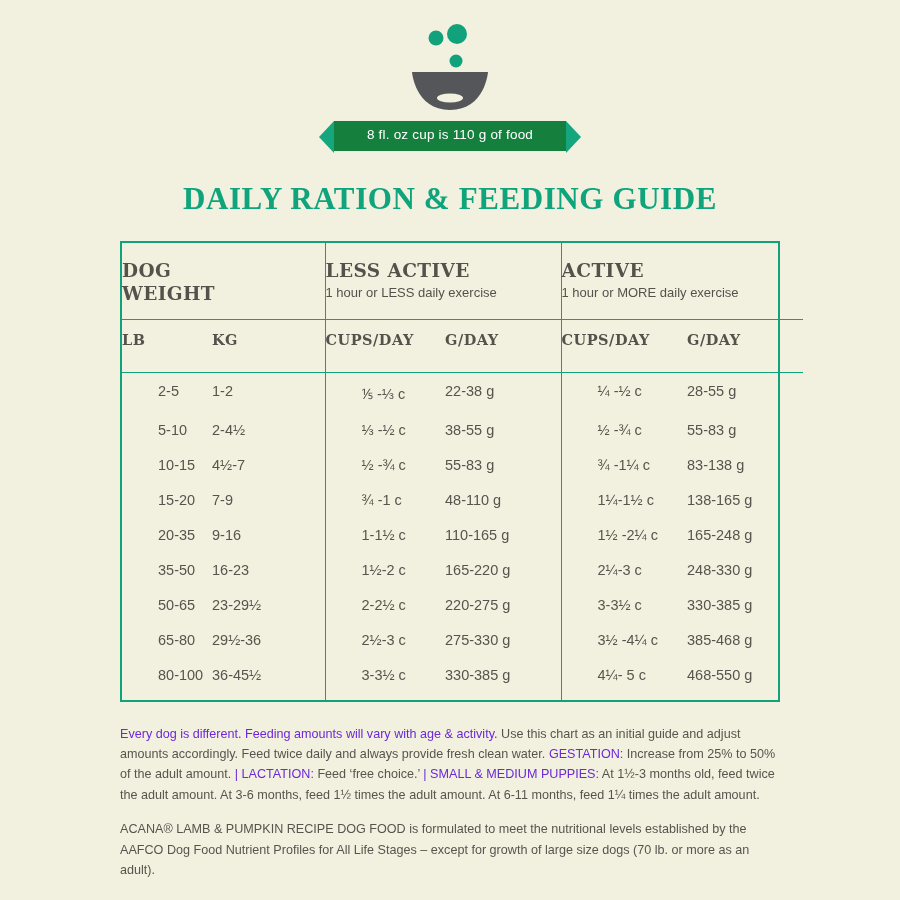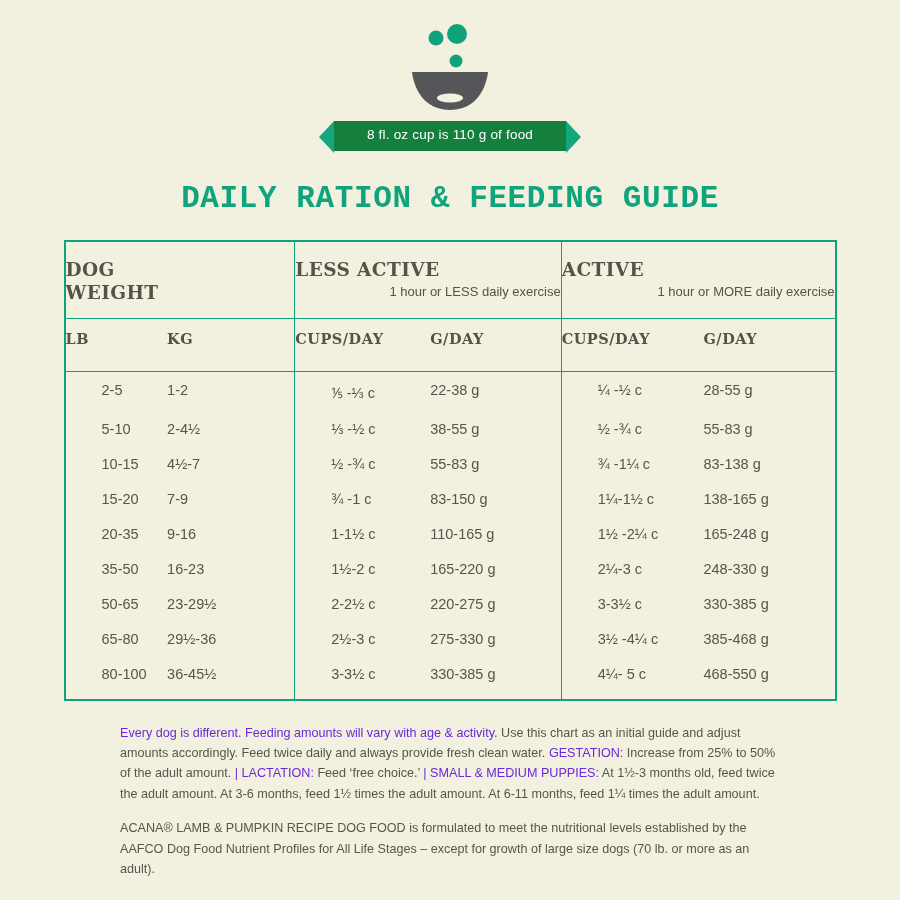--- a/index.html
+++ b/index.html
@@ -65,31 +65,31 @@
   }
   .ribbon::after {
     right: -15px;
     border-left: 15px solid #15a67e;
   }
 
   
   .title {
     text-align: center;
     color: #0fa47c;
-    font-family: Liberation Mono, monospace;
+    font-family: Liberation Serif, serif;
     font-weight: bold;
     font-size: 31px;
     letter-spacing: 0.6px;
     margin-top: 30px;
   }
 
   
   .table-wrap {
     margin: 24px auto 0 auto;
-    width: 773px;
+    width: 660px;
     border: 2px solid #12a27b;
     box-sizing: border-box;
   }
   table.feed {
     border-collapse: collapse;
     width: 100%;
     table-layout: fixed;
   }
   table.feed td, table.feed th {
     text-align: left;
@@ -105,21 +105,20 @@
     font-weight: bold;
     font-size: 18.5px;
     color: #53534b;
     letter-spacing: 0.4px;
     line-height: 1.25;
   }
   .grp-sub {
     font-size: 13px;
     color: #53534b;
     margin-top: 3px;
-    text-align: right;
   }
   .sub-head td {
     padding: 11px 0 24px 0;
     border-bottom: 1.5px solid #12a27b;
     font-family: "DejaVu Serif", serif;
     font-weight: bold;
     font-size: 14.5px;
     color: #53534b;
     letter-spacing: 0.5px;
   }
@@ -239,21 +238,21 @@
           <td>4½-7</td>
           <td class="vline pad-l">½ -¾ c</td>
           <td>55-83 g</td>
           <td class="vline pad-l">¾ -1¼ c</td>
           <td>83-138 g</td>
         </tr>
         <tr class="body-row">
           <td class="pad-l">15-20</td>
           <td>7-9</td>
           <td class="vline pad-l">¾ -1 c</td>
-          <td>83-150 g</td>
+          <td>48-110 g</td>
           <td class="vline pad-l">1¼-1½ c</td>
           <td>138-165 g</td>
         </tr>
         <tr class="body-row">
           <td class="pad-l">20-35</td>
           <td>9-16</td>
           <td class="vline pad-l">1-1½ c</td>
           <td>110-165 g</td>
           <td class="vline pad-l">1½ -2¼ c</td>
           <td>165-248 g</td>

